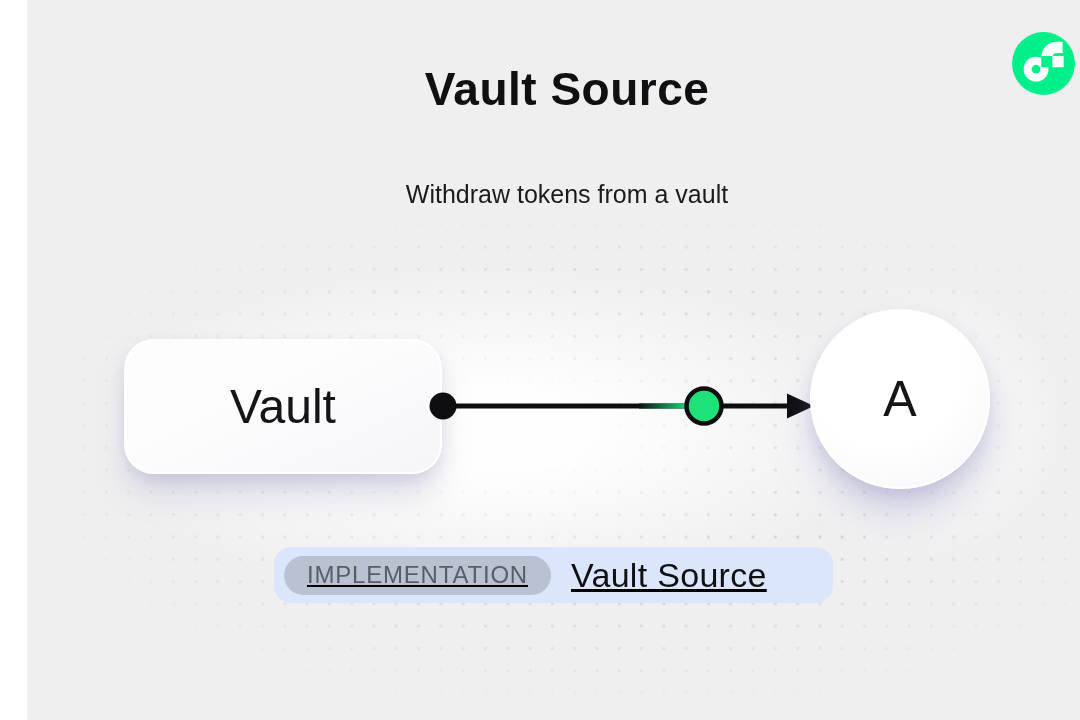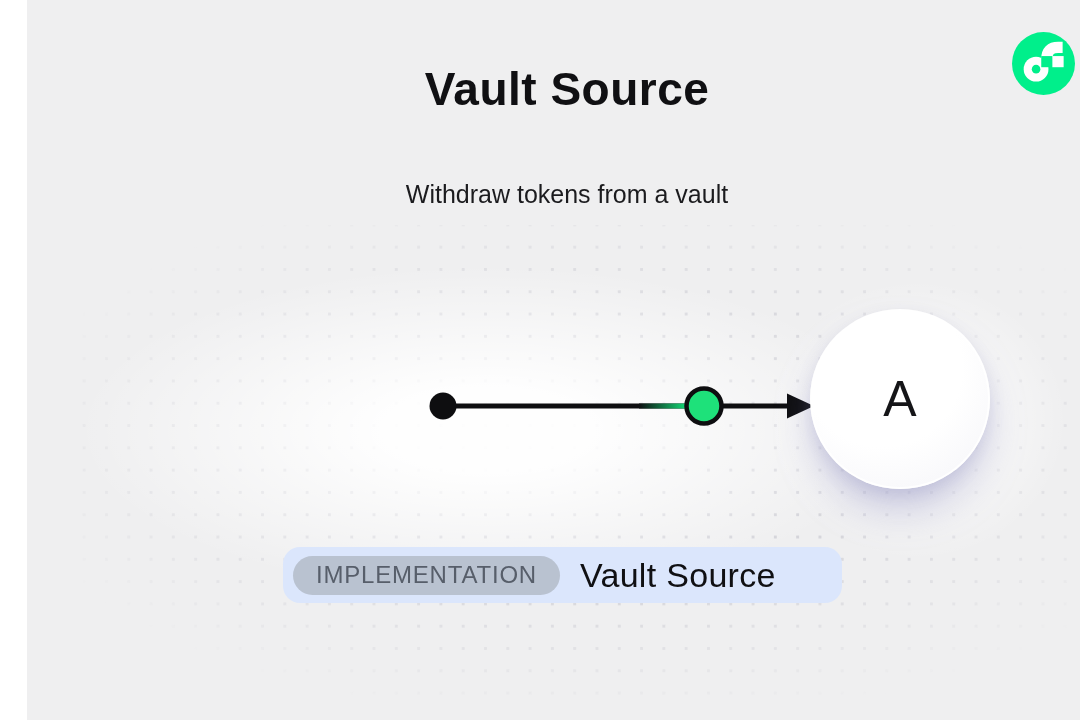--- a/index.html
+++ b/index.html
@@ -96,26 +96,27 @@
     color: #151518;
   }
 
   .edge-svg {
     position: absolute;
     left: 402px; top: 378px;
   }
 
   .impl-badge {
     position: absolute;
-    left: 256px; top: 547px; width: 559px; height: 56px;
+    left: 247px; top: 547px; width: 559px; height: 56px;
     box-sizing: border-box;
     border-radius: 17px;
     background: #DBE6FC;
     display: flex; align-items: center;
     padding: 0 10px;
+    text-decoration: underline;
   }
   .impl-pill {
     height: 39px;
     border-radius: 20px;
     background: #B9C2D0;
     display: flex; align-items: center;
     padding: 0 23px;
     flex: 0 0 auto;
   }
   .impl-pill span {
@@ -148,20 +149,23 @@
     <svg width="63" height="63" viewBox="0 0 56 56">
       <circle cx="28" cy="28" r="28" fill="#00EF8B"></circle>
       <path d="M 31,31 L 31,23.6 Q 31,13.6 41,13.6 L 45,13.6" stroke="#FFFFFF" stroke-width="10" fill="none"></path>
       <circle cx="21.4" cy="33" r="11" fill="#FFFFFF"></circle>
       <circle cx="21.4" cy="33" r="3.8" fill="#00EF8B"></circle>
       <rect x="35.8" y="21.4" width="10.1" height="9.9" fill="#FFFFFF"></rect>
       <rect x="26" y="21.4" width="9.8" height="9.9" fill="#00EF8B"></rect>
     </svg>
   </div>
 
+  <div class="vault-box">
+    <span>Vault</span>
+  </div>
 
   <svg class="edge-svg" width="395" height="56" viewBox="0 0 395 56">
     <defs>
       <linearGradient id="edgeGrad" gradientUnits="userSpaceOnUse" x1="210" y1="28" x2="256" y2="28">
         <stop offset="0" stop-color="#0E0E10"></stop>
         <stop offset="1" stop-color="#12D473"></stop>
       </linearGradient>
     </defs>
     <line x1="14" y1="28" x2="360" y2="28" stroke="#0E0E10" stroke-width="5"></line>
     <line x1="210" y1="28" x2="256" y2="28" stroke="url(#edgeGrad)" stroke-width="5"></line>

